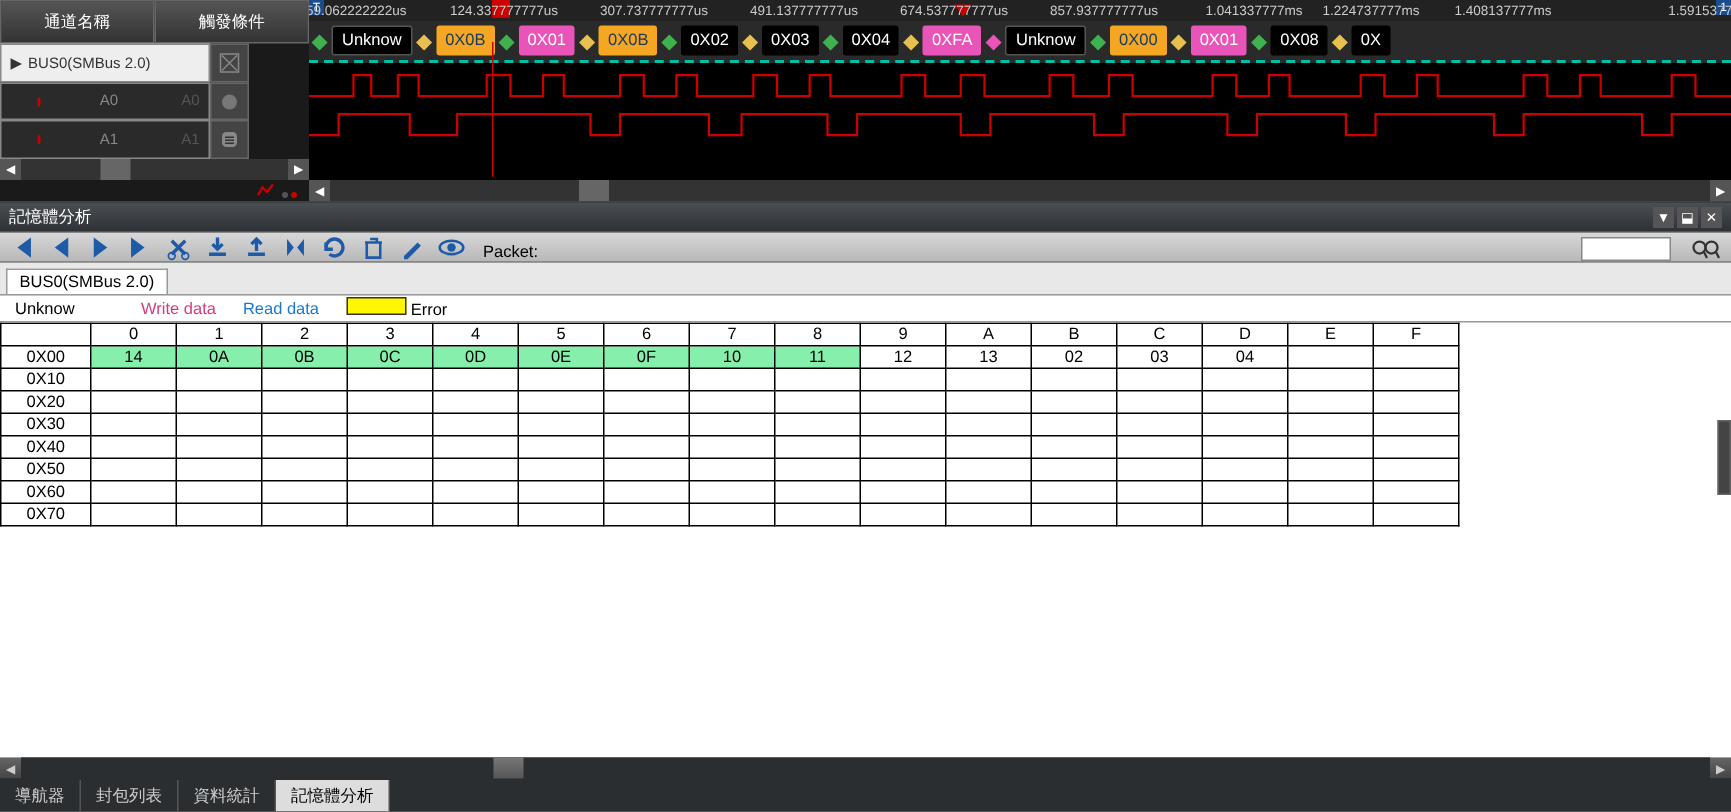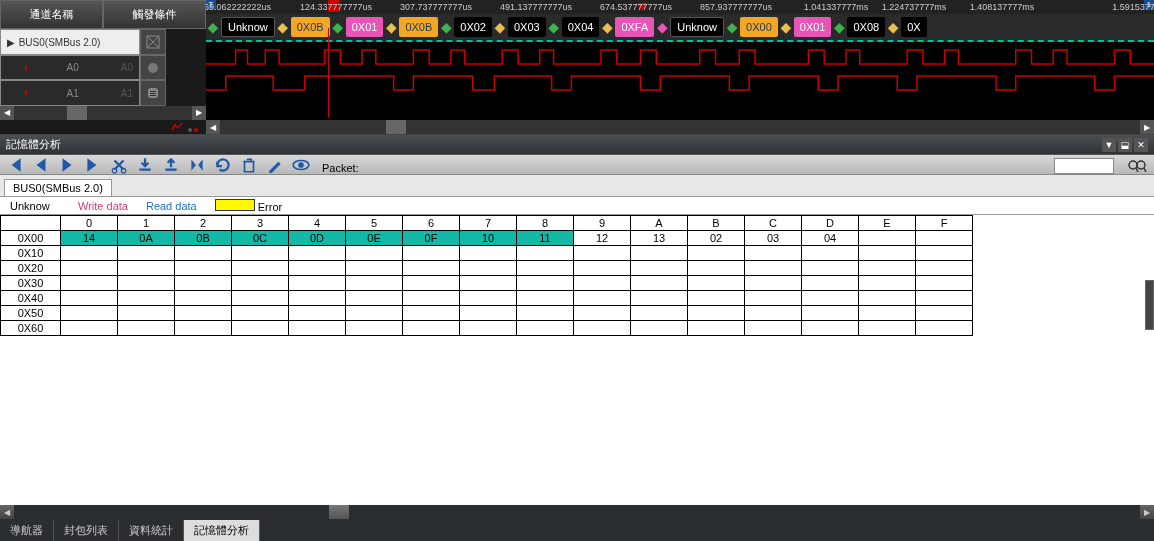--- a/index.html
+++ b/index.html
@@ -53,31 +53,31 @@
 .toolbar .tbtn { width: 18px; height: 18px; display: flex; align-items: center; justify-content: center; }
 .toolbar .lbl { color: #000; font-size: 11px; margin-left: 4px; }
 .toolbar .packet-input { width: 60px; height: 16px; background: #fff; border: 1px solid #888; margin-left: auto; }
 .toolbar .search-ico { width: 20px; height: 16px; margin-left: 6px; }
 
 .bus-tab-row { height: 22px; background: #e8e8e8; display: flex; align-items: flex-end; border-bottom: 1px solid #999; }
 .bus-tab { background: #fff; border: 1px solid #999; border-bottom: none; padding: 2px 8px; color: #000; font-size: 11px; margin-left: 4px; }
 
 .legend { height: 18px; background: #fff; display: flex; align-items: center; gap: 18px; padding: 0 10px; color: #000; border-bottom: 1px solid #999; font-size: 11px; }
 .legend .addr { width: 50px; }
-.legend .write { color: #d63a7e; }
+.legend .write { color: #d63a7e; margin-left: 16px; }
 .legend .read { color: #1976d2; }
 .legend .errbox { width: 40px; height: 12px; background: #fff700; border: 1px solid #333; display: inline-block; }
 
 .mem-area { flex: 1; background: #fff; overflow: auto; position: relative; }
 .mem-table { border-collapse: collapse; color: #000; font-size: 11px; }
 .mem-table th, .mem-table td { border: 1px solid #000; text-align: center; padding: 1px 0; }
 .mem-table th { font-weight: normal; background: #fff; }
 .mem-table .addr-col { width: 60px; }
 .mem-table .data-col { width: 57px; }
-.mem-table .yellow { background: #14b8a6; }
+.mem-table .yellow { background: #86efac; }
 
 .analysis-scroll { height: 14px; background: #353a3e; display: flex; align-items: center; }
 .analysis-scroll .arrow { width: 14px; height: 14px; background: linear-gradient(#666,#444); display: flex; align-items: center; justify-content: center; font-size: 8px; color: #ccc; }
 .analysis-scroll .track { flex: 1; background: #2a2e31; height: 14px; position: relative; }
 .analysis-scroll .thumb { position: absolute; left: 28%; width: 20px; height: 14px; background: linear-gradient(#777,#555); }
 
 .bottom-tabs { height: 22px; background: #2a2e31; display: flex; align-items: center; }
 .bottom-tab { padding: 3px 10px; color: #ccc; border-right: 1px solid #555; font-size: 11px; }
 .bottom-tab.active { background: #ddd; color: #000; }
 .side-handle { position: absolute; right: 0; top: 280px; width: 9px; height: 50px; background: #444; border: 1px solid #666; }
@@ -459,20 +459,39 @@
             <td class="data-col"></td>
             <td class="data-col"></td>
             <td class="data-col"></td>
             <td class="data-col"></td>
             <td class="data-col"></td>
             <td class="data-col"></td>
             <td class="data-col"></td>
             <td class="data-col"></td>
             <td class="data-col"></td>
           </tr>
+          <tr>
+            <td class="addr-col">0X70</td>
+            <td class="data-col"></td>
+            <td class="data-col"></td>
+            <td class="data-col"></td>
+            <td class="data-col"></td>
+            <td class="data-col"></td>
+            <td class="data-col"></td>
+            <td class="data-col"></td>
+            <td class="data-col"></td>
+            <td class="data-col"></td>
+            <td class="data-col"></td>
+            <td class="data-col"></td>
+            <td class="data-col"></td>
+            <td class="data-col"></td>
+            <td class="data-col"></td>
+            <td class="data-col"></td>
+            <td class="data-col"></td>
+          </tr>
         </tbody>
       </table>
   </div>
 
   <div class="analysis-scroll">
     <div class="arrow">◀</div>
     <div class="track">
         <div class="thumb"></div>
       </div>
     <div class="arrow">▶</div>

